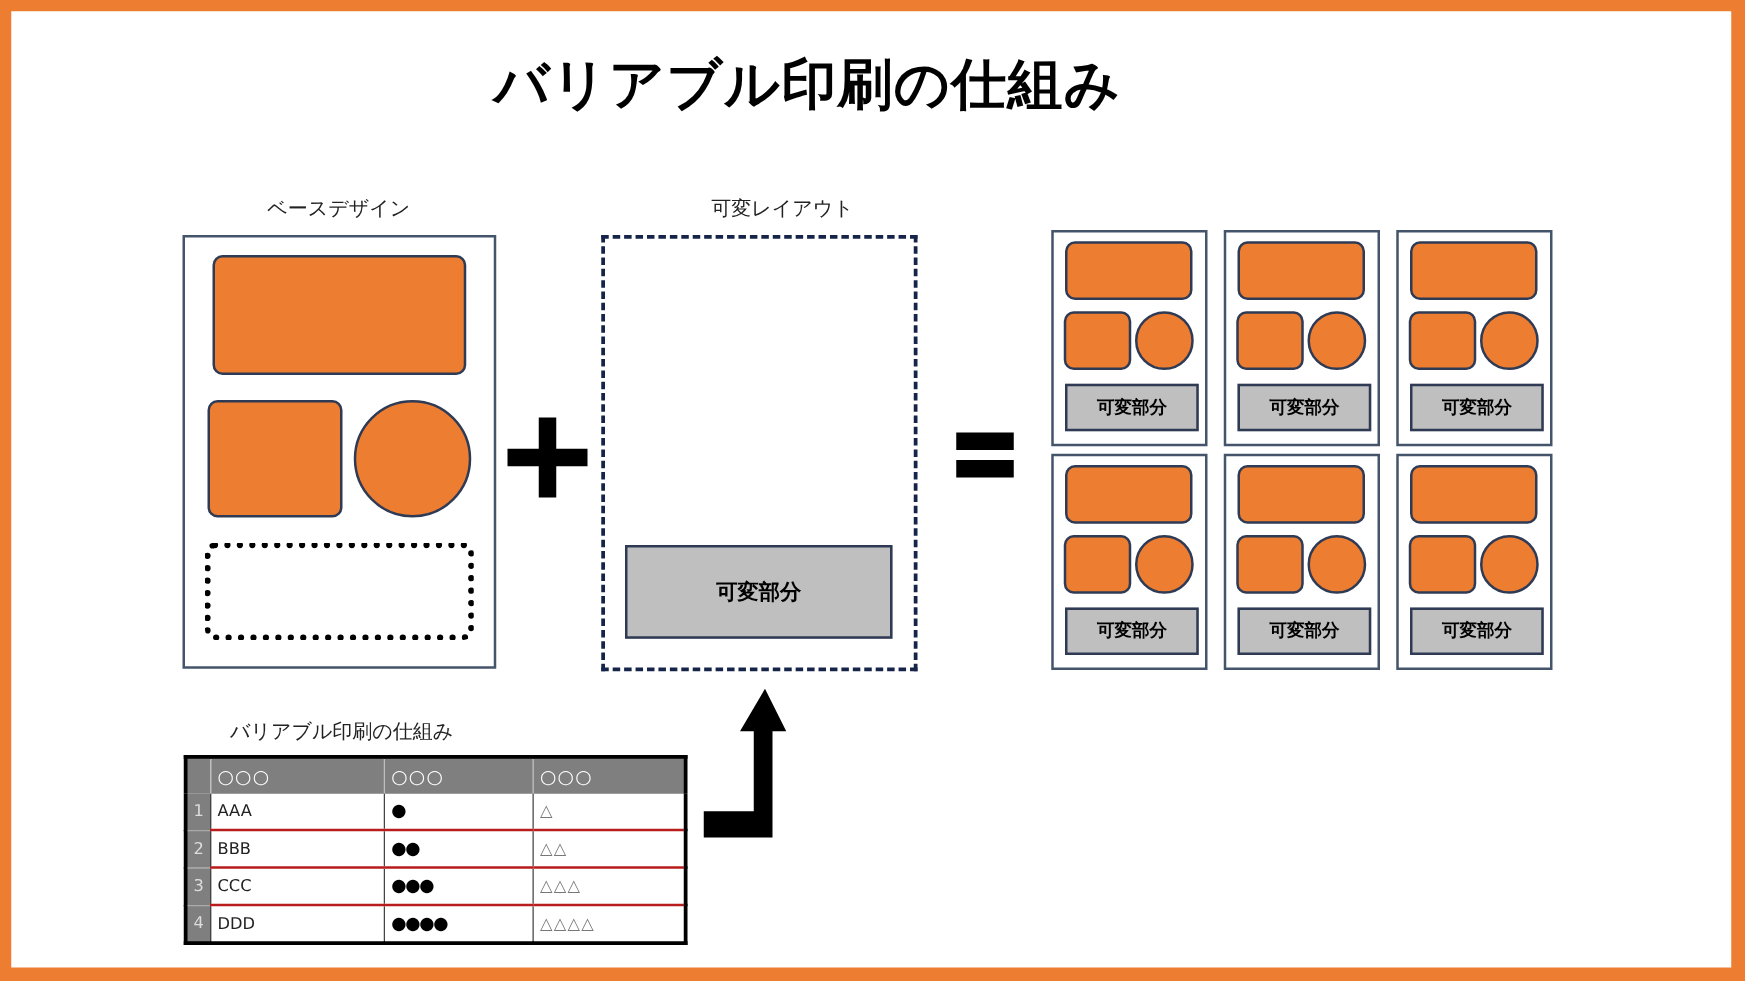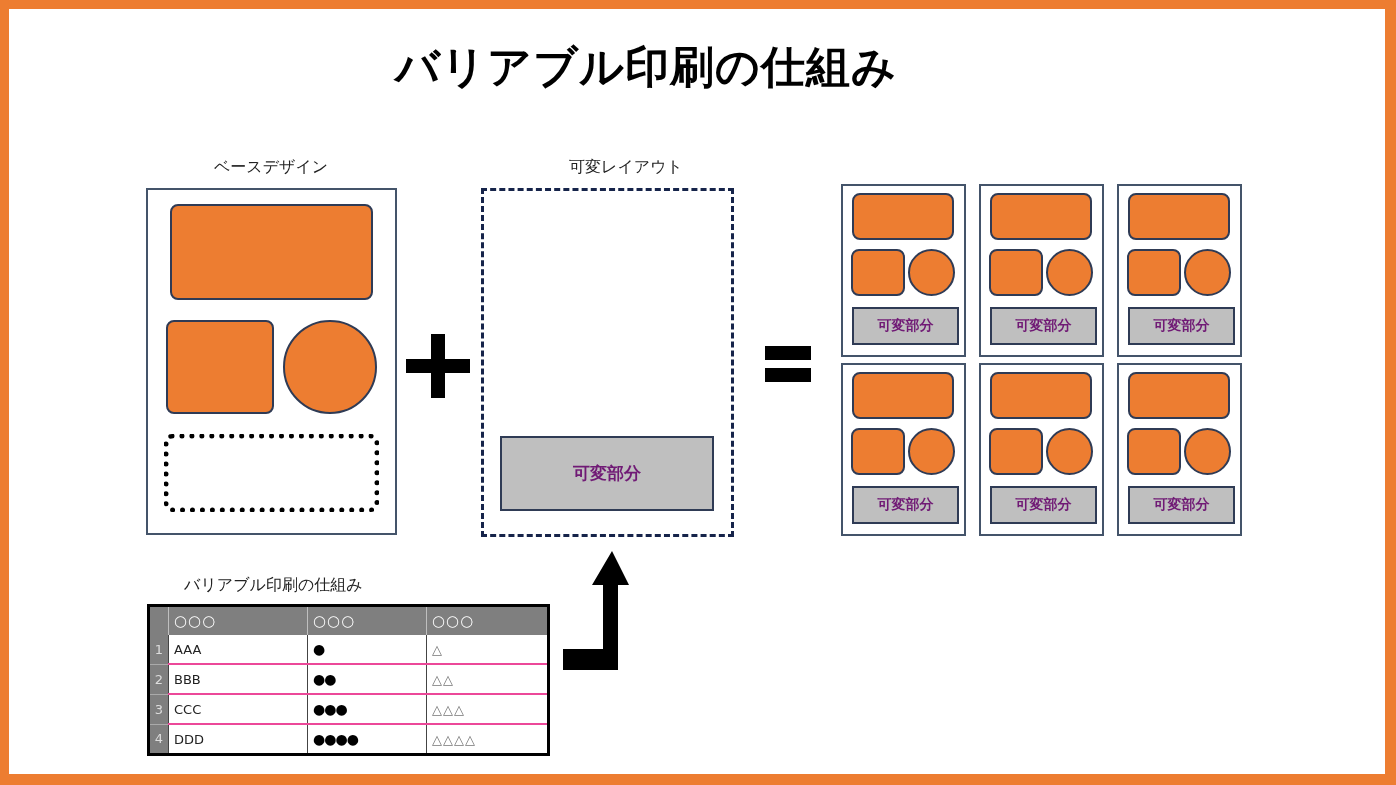--- a/index.html
+++ b/index.html
@@ -30,36 +30,36 @@
   .circle { border-radius:50%; }
   .dotted {
     border:5px dotted #000; border-radius:8px; box-sizing:border-box;
   }
   .dashed {
     border:3px dashed #16244A; box-sizing:border-box;
   }
   .gray {
     background:#BFBFBF; border:2px solid #2F3B55; box-sizing:border-box;
     display:flex; align-items:center; justify-content:center;
-    font-weight:bold; color:#701a75;
+    font-weight:bold; color:#000000;
   }
   .gray.big { font-size:17px; }
   .gray.small { font-size:14px; }
   .op { background:#000; }
   
   .tbl {
     border:3px solid #000; border-collapse:collapse; background:#fff;
     font-size:13px; color:#222;
   }
   .tbl td, .tbl th { padding:0 5px; height:28px; text-align:left; vertical-align:middle; }
   .tbl th {
     background:#7F7F7F; color:#fff; font-weight:normal; font-size:15px; height:28px;
     border-right:1px solid #bfbfbf; letter-spacing:1px;
   }
-  .tbl td { border-bottom:2px solid #ec4899; border-right:1px solid #444; }
+  .tbl td { border-bottom:2px solid #b91c1c; border-right:1px solid #444; }
   .tbl td.rn {
     background:#7F7F7F; color:#ddd; width:10px; text-align:center; border-bottom:1px solid #aaa;
     padding:0 4px; font-size:13px;
   }
   .tbl th.rnh { width:10px; padding:0 4px; }
   .tri { color:#777; letter-spacing:1px; }
   .dots { color:#000; letter-spacing:-1px; font-size:14px; }
 </style>
 </head>
 <body>

